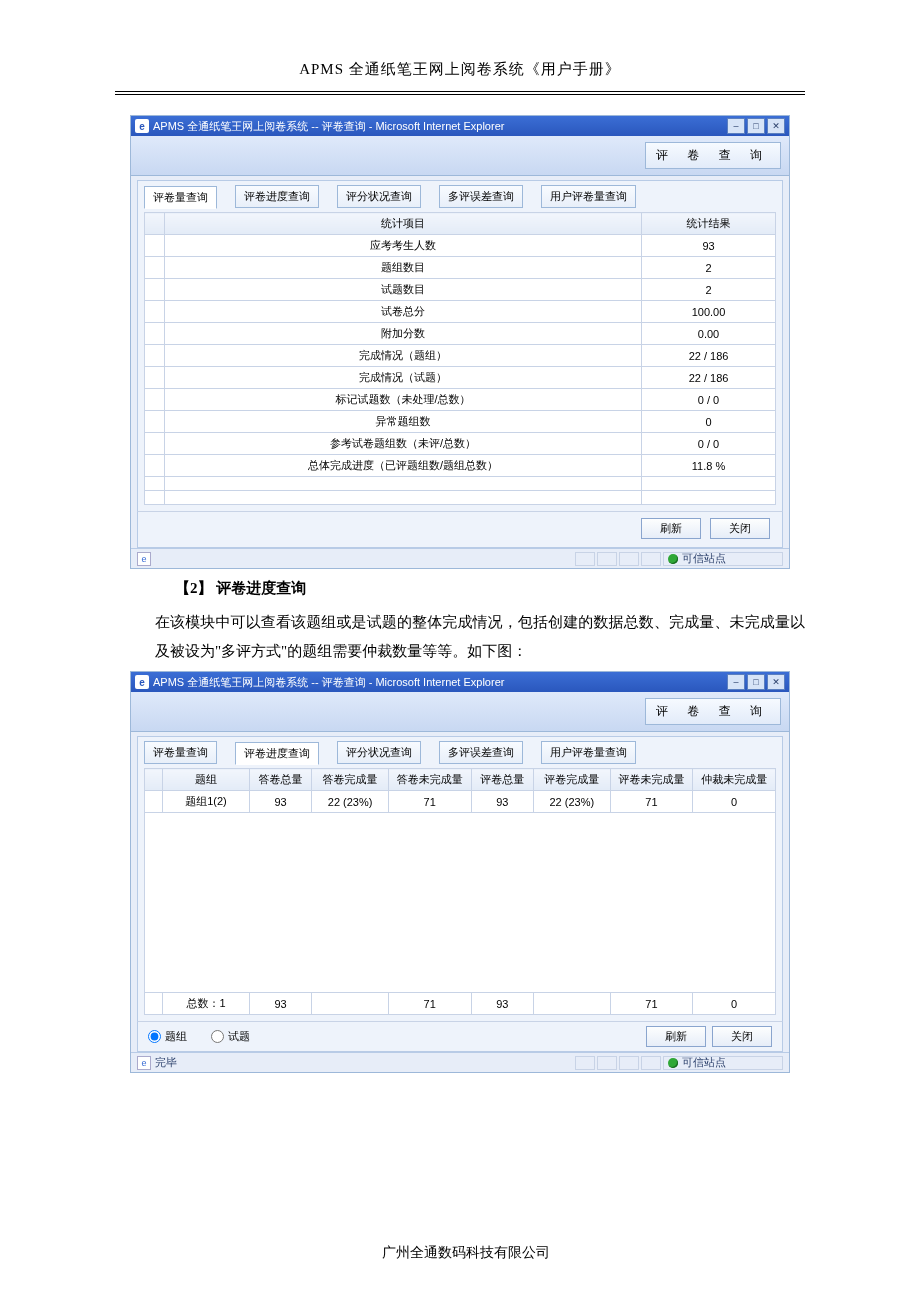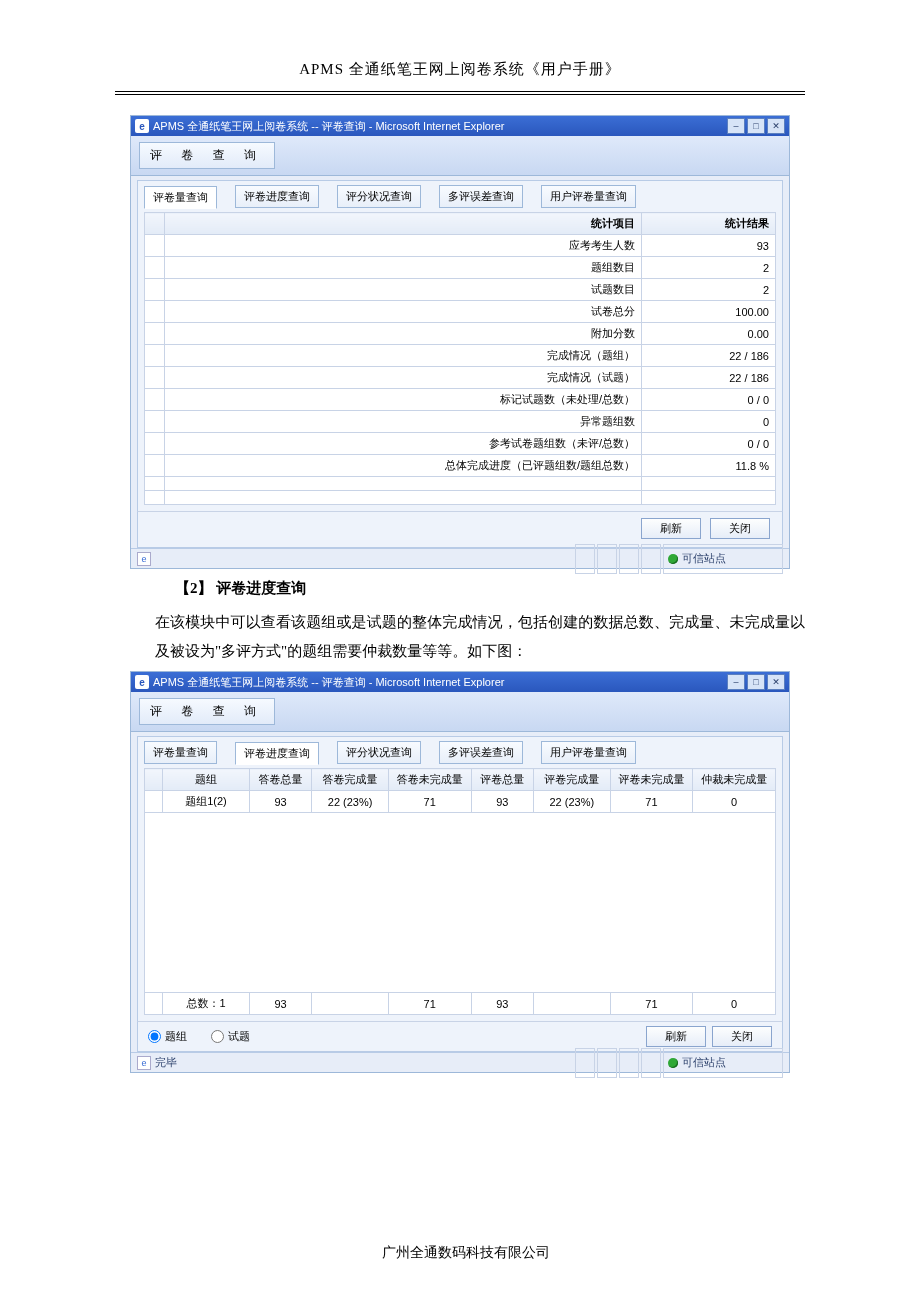--- a/index.html
+++ b/index.html
@@ -68,20 +68,21 @@
     background: #d7e4f7;
     border: 1px solid #5a7fbf;
     font-size: 9px;
     display: flex; align-items: center; justify-content: center;
     color: #2a3f6a;
   }
   .toolbar-band {
     background: linear-gradient(#dfe9fa,#c8d8f2);
     padding: 6px 8px;
     border-bottom: 1px solid #9db8d9;
+    text-align: right;
   }
   .tool-tab {
     display: inline-block;
     background: linear-gradient(#f6faff,#e2ebf9);
     border: 1px solid #9db8d9;
     padding: 4px 10px;
     font-size: 12px;
     letter-spacing: 8px;
   }
   .content-area {
@@ -114,27 +115,27 @@
   }
   .grid {
     width: 100%;
     border-collapse: collapse;
     background: #fff;
     font-size: 11px;
   }
   .grid th, .grid td {
     border: 1px solid #c8d3e6;
     padding: 3px 6px;
-    text-align: right;
+    text-align: center;
     height: 18px;
   }
   .grid th {
     background: linear-gradient(#f2f6fc,#e3ebf7);
-    font-weight: bold;
-    text-align: right;
+    font-weight: normal;
+    text-align: center;
   }
   .grid .row-spacer td {
     height: 14px;
   }
   .btn-row {
     text-align: right;
     padding: 6px 12px 8px;
     background: #eef3fb;
     border: 1px solid #b8cbe6;
     border-top: 1px solid #c8d3e6;
@@ -152,21 +153,21 @@
     align-items: center;
     background: #e7edf8;
     border-top: 1px solid #b8cbe6;
     height: 20px;
     padding: 0 6px;
     font-size: 11px;
     color: #2a3f6a;
   }
   .status-seg {
     border: 1px solid #c8d3e6;
-    height: 30px;
+    height: 14px;
     margin-left: 2px;
   }
   .status-seg.s1{width:20px;} .status-seg.s2{width:20px;}
   .status-seg.s3{width:20px;} .status-seg.s4{width:20px;}
   .status-seg.wide{width:120px; display:flex; align-items:center; padding:0 4px;}
   .ok-dot {
     width: 10px; height: 10px; border-radius: 50%;
     background: #2fa836; display:inline-block; margin-right:4px;
     box-shadow: inset -1px -1px 0 #1a6b21;
   }

